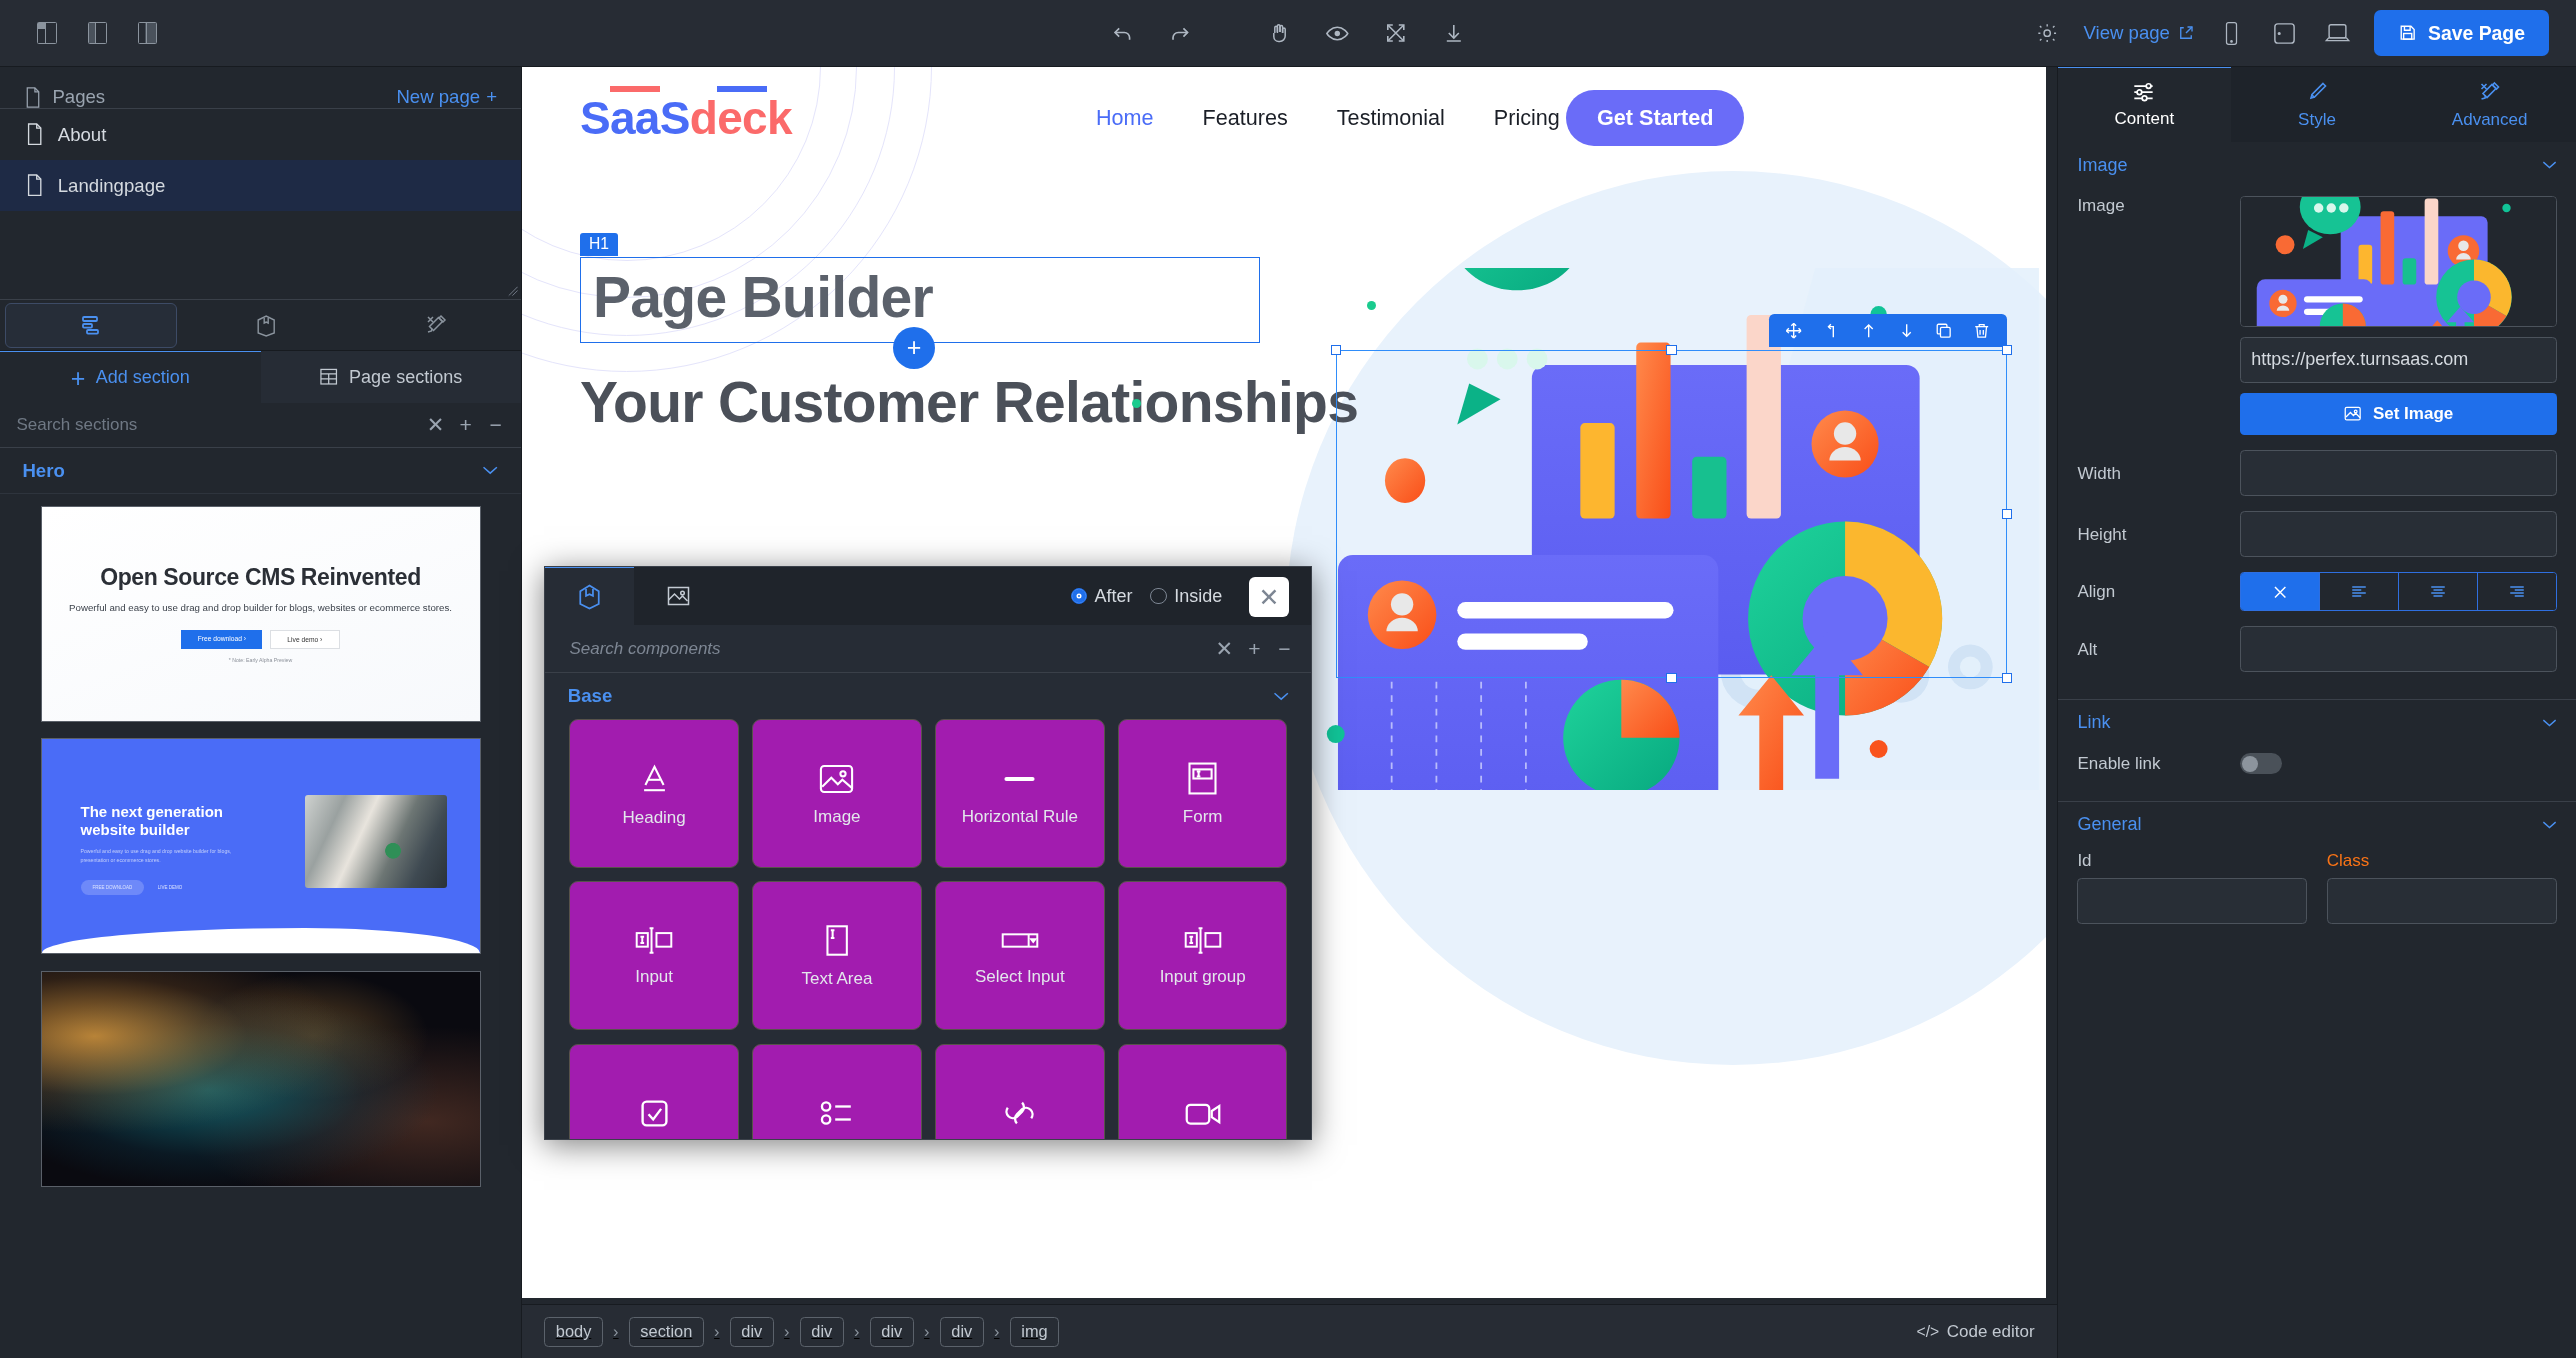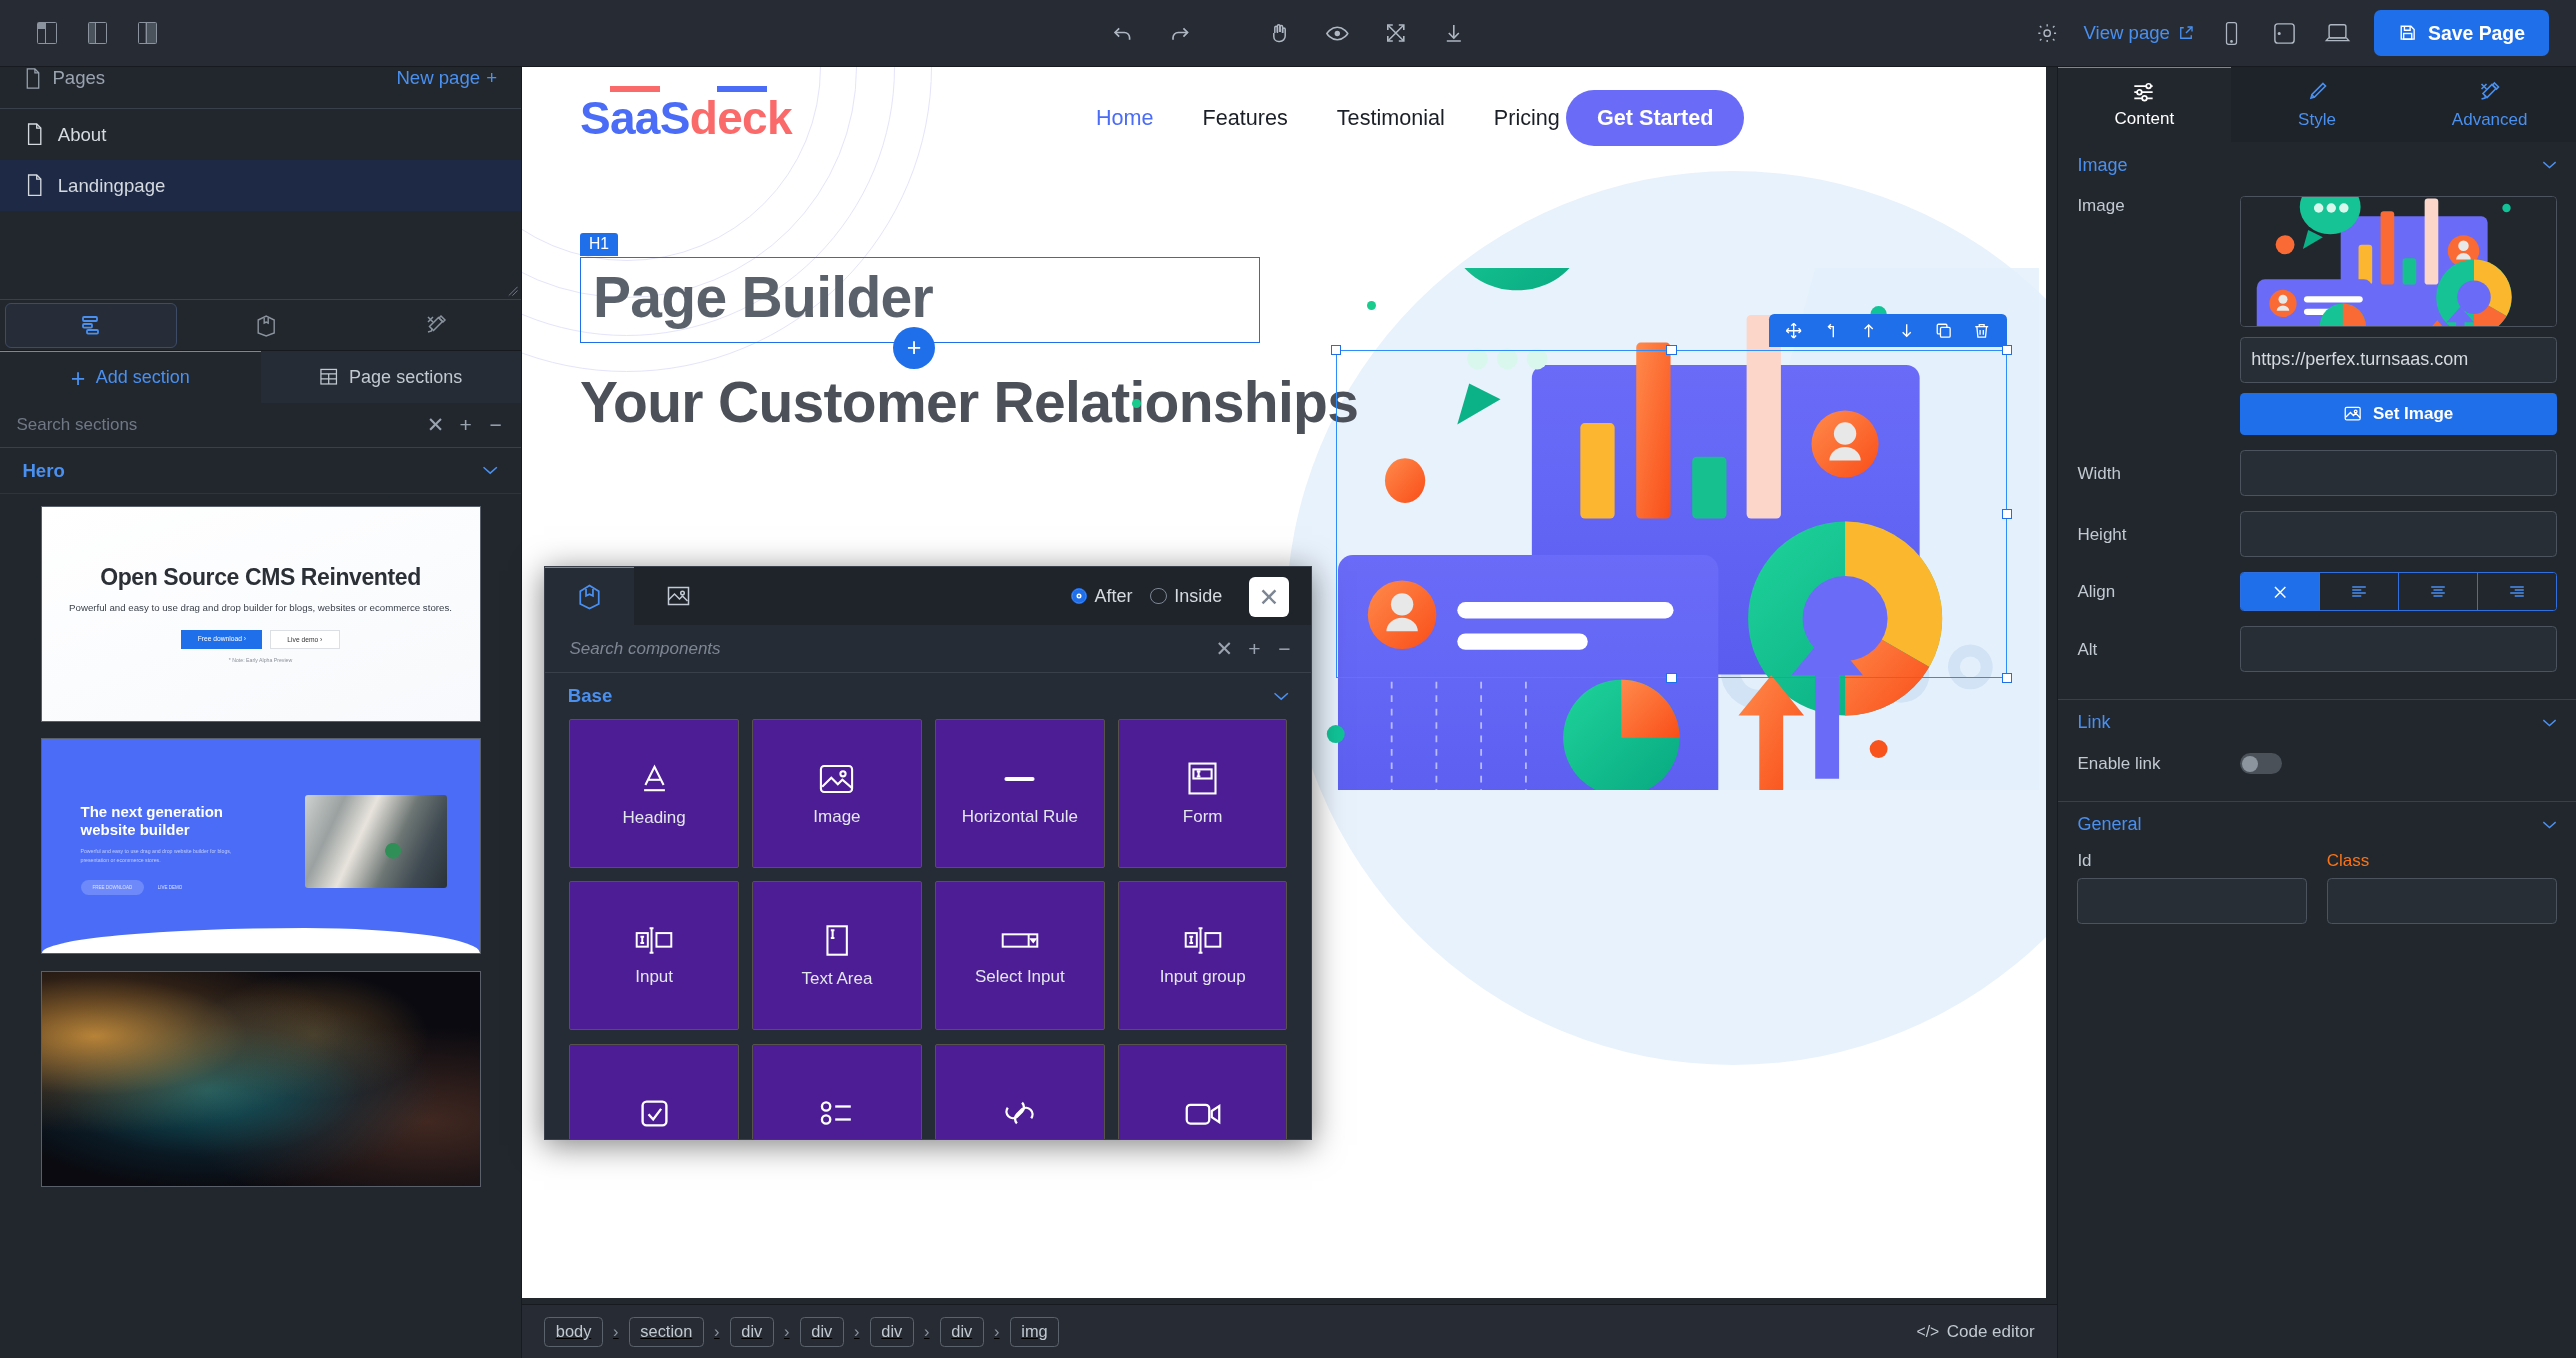--- a/index.html
+++ b/index.html
@@ -57,21 +57,21 @@
     font-family: "Liberation Sans", sans-serif;
   }
 
   
   #left-sidebar {
     position: absolute; left: 0; top: 67px; width: 522px; height: 1291px;
     background: #22272e; border-right: 0.7px solid #171b20;
     display: flex; flex-direction: column;
   }
   #pages-header {
-    height: 42px; display: flex; align-items: flex-start; justify-content: space-between;
+    height: 42px; display: flex; align-items: flex-end; justify-content: space-between;
     padding: 0 24px; border-bottom: 0.7px solid #3a4049;
   }
   .ph-left { display: flex; align-items: center; gap: 10.4px; color: #9aa4b0; font-size: 18.6px; }
   #new-page-btn { color: #4a90f0; font-size: 18.6px; cursor: pointer; display:flex; align-items:center; gap:6px;}
 
   .page-item {
     height: 51px; display: flex; align-items: center; gap: 13.4px;
     padding: 0 25px; color: #d5dae0; font-size: 18.6px; cursor: pointer;
   }
   .page-item.active { background: #1e2a45; }
@@ -237,21 +237,21 @@
     flex:1; background:transparent; border:none; outline:none; color:#14b8a6;
     font-size: 17px; font-family:"Liberation Sans", sans-serif; padding-left: 12px; font-style: italic;
   }
   #cm-search-input::placeholder { color: #7d8693; }
   #cm-group-header {
     height: 46px; display:flex; align-items:center; justify-content:space-between;
     padding: 0 22.4px; color:#4a90f0; font-size: 18.6px; font-weight:bold; cursor:pointer;
   }
   #cm-grid { flex:1; padding: 0 24px; display:grid; grid-template-columns: repeat(4, 1fr); gap: 13.4px; align-content:start; overflow:hidden;}
   .comp-card {
-    height: 149px; border: 0.7px solid #57534a; border-radius: 2px; background:#4c1d95;
+    height: 149px; border: 0.7px solid #57534a; border-radius: 9px; background:#a21caf;
     display:flex; flex-direction:column; align-items:center; justify-content:center; gap: 10px;
     color:#fff; cursor: pointer;
   }
   .comp-card .cc-label { font-size: 17px; color:#e3e7ec; }
 
   
   #right-panel {
     position:absolute; right:0; top:67px; width: 519px; height: 1291px;
     background:#22272e; border-left:0.7px solid #171b20; display:flex; flex-direction:column;
   }

